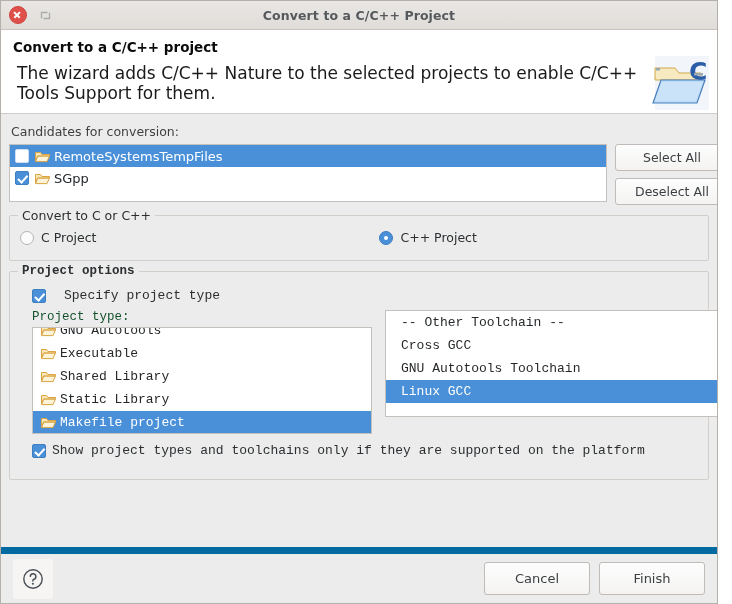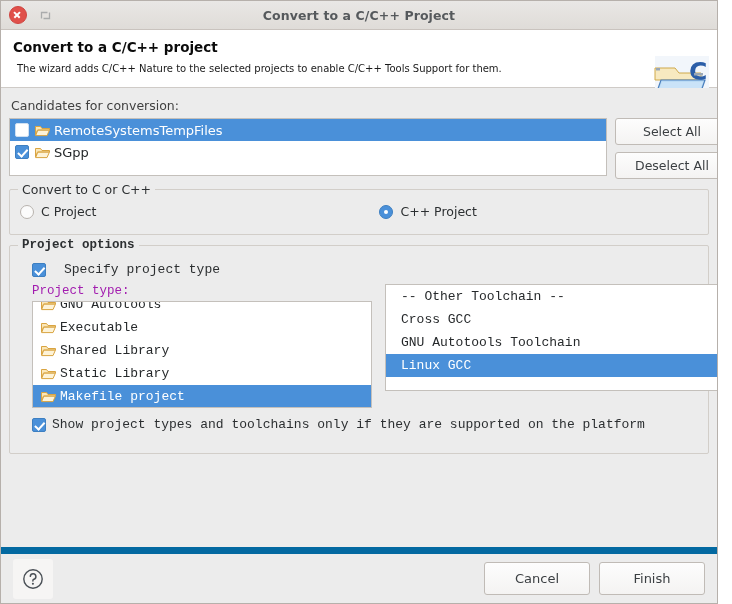--- a/index.html
+++ b/index.html
@@ -81,21 +81,21 @@
     box-sizing: border-box;
   }
   .banner-title {
     font-size: 13.5px;
     font-weight: bold;
     color: #0b0b0b;
     margin-bottom: 8px;
     font-family: "DejaVu Sans", "Liberation Sans", sans-serif;
   }
   .banner-desc {
-    font-size: 10px;
+    font-size: 17px;
     color: #1a1a1a;
     padding-left: 4px;
     max-width: 640px;
   }
   .banner-icon {
     position: absolute;
     right: 8px;
     top: 26px;
     width: 66px;
     height: 56px;
@@ -264,21 +264,21 @@
     gap: 12px;
   }
   .lists-row {
     display: flex;
     margin: 7px 0 0 12px;
   }
   .list-col-left  { flex: 0 0 340px; }
   .list-col-right { flex: 0 0 347px; margin-left: 13px; }
   .list-label {
     font-size: 12.5px;
-    color: #a21caf;
+    color: #14532d;
     margin-bottom: 3px;
   }
   .listbox {
     background: #ffffff;
     border: 1px solid #c4c0bb;
     box-sizing: border-box;
     height: 107px;
     overflow: hidden;
     position: relative;
   }

